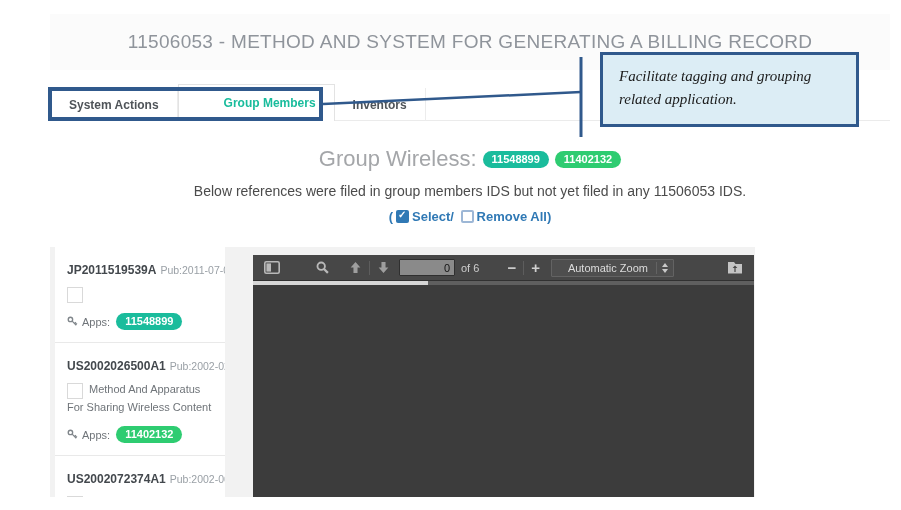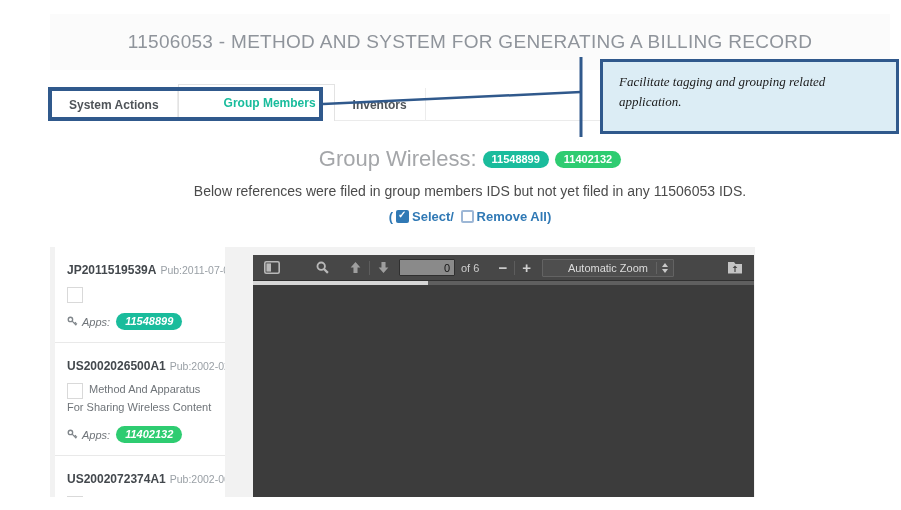--- a/index.html
+++ b/index.html
@@ -15,21 +15,21 @@
   #tabbar .tabs { display:flex; height:37px; align-items:flex-end; }
   .tab { height:33px; display:flex; align-items:center; justify-content:center; font-size:12px; font-weight:700; color:#4f5459; background:transparent; border-right:1px solid #ececec; padding:0 18px; cursor:pointer; }
   .tab.first { border-left:1px solid #ececec; }
   .tab.active { height:37px; background:#ffffff; border:1px solid #e3e3e3; border-bottom:none; color:#19bc9c;padding-left:45px; }
   #tabbar-underline { left:50px; top:120px; width:840px; height:0; border-bottom:1px solid #ebebeb; }
   #active-tab-mask { left:141px; top:119px; width:105px; height:3px; background:#ffffff; }
 
   
   #annot-rect { left:48px; top:87px; width:275px; height:34px; border:4px solid #30598c; background:transparent; z-index:5; }
   #annot-svg { left:0; top:0; width:901px; height:510px; z-index:4; pointer-events:none; }
-  #callout { left:600px; top:59px; width:299px; height:75px; background:#dcedf5; border:3px solid #30598c; z-index:6; padding:10px 16px; font-family:"Liberation Serif", serif; font-style:italic; font-size:13px; line-height:1.55; color:#1b1b1b; }
+  #callout { left:600px; top:52px; width:259px; height:75px; background:#dcedf5; border:3px solid #30598c; z-index:6; padding:10px 16px; font-family:"Liberation Serif", serif; font-style:italic; font-size:15px; line-height:1.55; color:#1b1b1b; }
 
   
   #group-heading { left:50px; top:146px; width:840px; text-align:center; }
   #group-heading .h { font-size:22px; color:#a4a6a9; vertical-align:middle; }
   .pill { display:inline-block; font-size:11px; font-weight:700; color:#ffffff; border-radius:10px; padding:2px 9px 3px; margin-left:6px; vertical-align:middle; }
   .pill.teal { background:#1abc9c; }
   .pill.green { background:#2ecc71; }
   #group-subtitle { left:50px; top:183px; width:840px; text-align:center; font-size:14px; color:#4b4b4b; }
   #select-row { left:50px; top:209px; width:840px; text-align:center; font-size:13px; font-weight:700; color:#3079b5; }
   #select-row .cbx { display:inline-block; width:13px; height:13px; border-radius:2px; vertical-align:-2px; margin:0 3px; }
@@ -42,32 +42,32 @@
 
   
   #ref-list { left:55px; top:247px; width:170px; height:250px; background:#ffffff; overflow:hidden; }
   .ref-item { padding:13px 8px 12px 12px; border-bottom:1px solid #e9e9e9; }
   .ref-item:last-child { border-bottom:none; }
   .ref-id { font-size:12px; font-weight:700; color:#43484d;margin-top:48px; }
   .ref-pub { font-size:10.5px; color:#9aa0a6; margin-left:4px; white-space:nowrap; }
   .ref-check { width:16px; height:16px; background:#fff; border:1px solid #d9d9d9; display:inline-block; vertical-align:top; margin-top:2px; }
   .ref-body { margin-top:7px; font-size:11px; color:#6f7479; line-height:1.55; }
   .ref-body .txt { margin-left:6px; }
-  .ref-apps { margin-top:10px; font-size:11px; color:#6f7479; display:flex; align-items:center; gap:4px;font-style:italic; }
+  .ref-apps { margin-top:10px; font-size:11px; color:#6f7479; display:flex; align-items:center; gap:4px; }
   .ref-apps .pill { margin-left:2px; }
 
   
   #pdf-viewer { left:253px; top:255px; width:501px; height:242px; background:#3c3c3c; }
   #pdf-toolbar { height:26px; background:#474747; border-bottom:1px solid #313131; display:flex; align-items:center; color:#c9c9c9; }
   .tb-btn { display:flex; align-items:center; justify-content:center; height:26px; padding:0 5px; cursor:pointer; }
   .tb-sep { width:1px; height:14px; background:#5d5d5d; margin:0 2px; }
   #page-input { width:56px; height:17px; background:#8a8a8a; border:1px solid #2f2f2f; color:#141414; font-size:11px; text-align:right; padding:0 4px; margin:0 6px 0 4px; border-radius:1px; }
   #page-of { font-size:11px; color:#cdcdcd; }
   .zoomtxt { font-size:15px; font-weight:700; color:#d0d0d0; line-height:1; }
-  #zoom-select { height:18px; background:#4e4e4e; border:1px solid #636363; display:flex; align-items:center; margin:0 10px 0 6px; padding:0 5px 0 25px; cursor:pointer; border-radius:1px; }
+  #zoom-select { height:18px; background:#4e4e4e; border:1px solid #636363; display:flex; align-items:center; margin:0 10px 0 6px; padding:0 5px 0 16px; cursor:pointer; border-radius:1px; }
   #zoom-select .lbl { font-size:11px; color:#dcdcdc; margin-right:8px; white-space:nowrap; }
   #zoom-select .vsep { width:1px; height:12px; background:#636363; margin-right:5px; }
   .spin { display:flex; flex-direction:column; gap:2px; }
   .spin i { width:0; height:0; border-left:3.5px solid transparent; border-right:3.5px solid transparent; display:block; }
   .spin .up { border-bottom:4px solid #c9c9c9; }
   .spin .dn { border-top:4px solid #c9c9c9; }
   #pdf-progress { height:4px; background:#5f5f5f; position:relative; }
   #pdf-progress .loaded { position:absolute; left:0; top:0; height:4px; width:175px; background:#d6d6d6; }
   #pdf-canvas { height:211px; background:#3c3c3c; }
   .flex1 { flex:1; }

